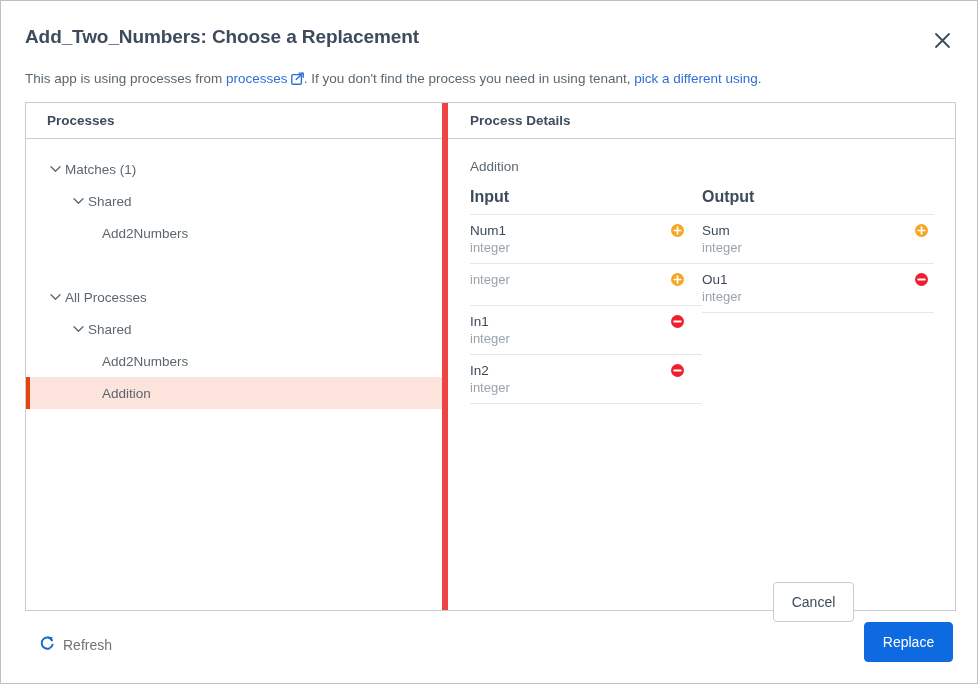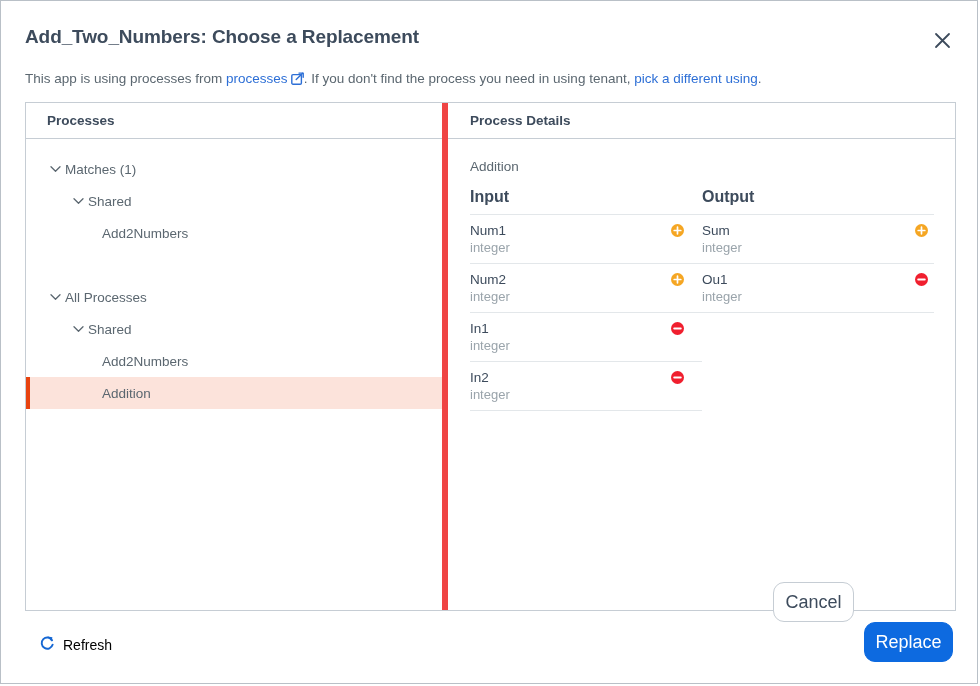--- a/index.html
+++ b/index.html
@@ -190,35 +190,35 @@
   .io-col.out .io-badge { right: 6px; }
 
   
   .refresh {
     position: absolute;
     left: 38px;
     bottom: 29px;
     display: flex;
     align-items: center;
     gap: 8px;
-    color: #000000;
+    color: #737373;
     font-size: 14px;
     cursor: pointer;
   }
   .btn-row {
     position: absolute;
     right: 24px;
     bottom: 21px;
     display: flex;
     gap: 10px;
   }
   .btn {
     height: 40px;
-    border-radius: 11px;
-    font-size: 18px;
+    border-radius: 4px;
+    font-size: 14px;
     display: flex;
     align-items: center;
     justify-content: center;
     cursor: pointer;
     box-sizing: border-box;
   }
   .btn-cancel {
     width: 81px;
     background: #ffffff;
     border: 1px solid #c6cdd4;
@@ -325,21 +325,20 @@
               <div class="io-type">integer</div>
               <span class="io-badge">
                 <svg width="13" height="13" viewBox="0 0 13 13">
                     <circle cx="6.5" cy="6.5" r="6.5" fill="#f5a623"></circle>
                     <path d="M6.5 3.2 V9.8 M3.2 6.5 H9.8" stroke="#ffffff" stroke-width="1.7" stroke-linecap="round"></path>
                   </svg>
               </span>
             </div>
 
             <div class="io-row">
-              <div class="io-label">Num2</div>
               <div class="io-type">integer</div>
               <span class="io-badge">
                 <svg width="13" height="13" viewBox="0 0 13 13">
                     <circle cx="6.5" cy="6.5" r="6.5" fill="#f5a623"></circle>
                     <path d="M6.5 3.2 V9.8 M3.2 6.5 H9.8" stroke="#ffffff" stroke-width="1.7" stroke-linecap="round"></path>
                   </svg>
               </span>
             </div>
 
             <div class="io-row">

